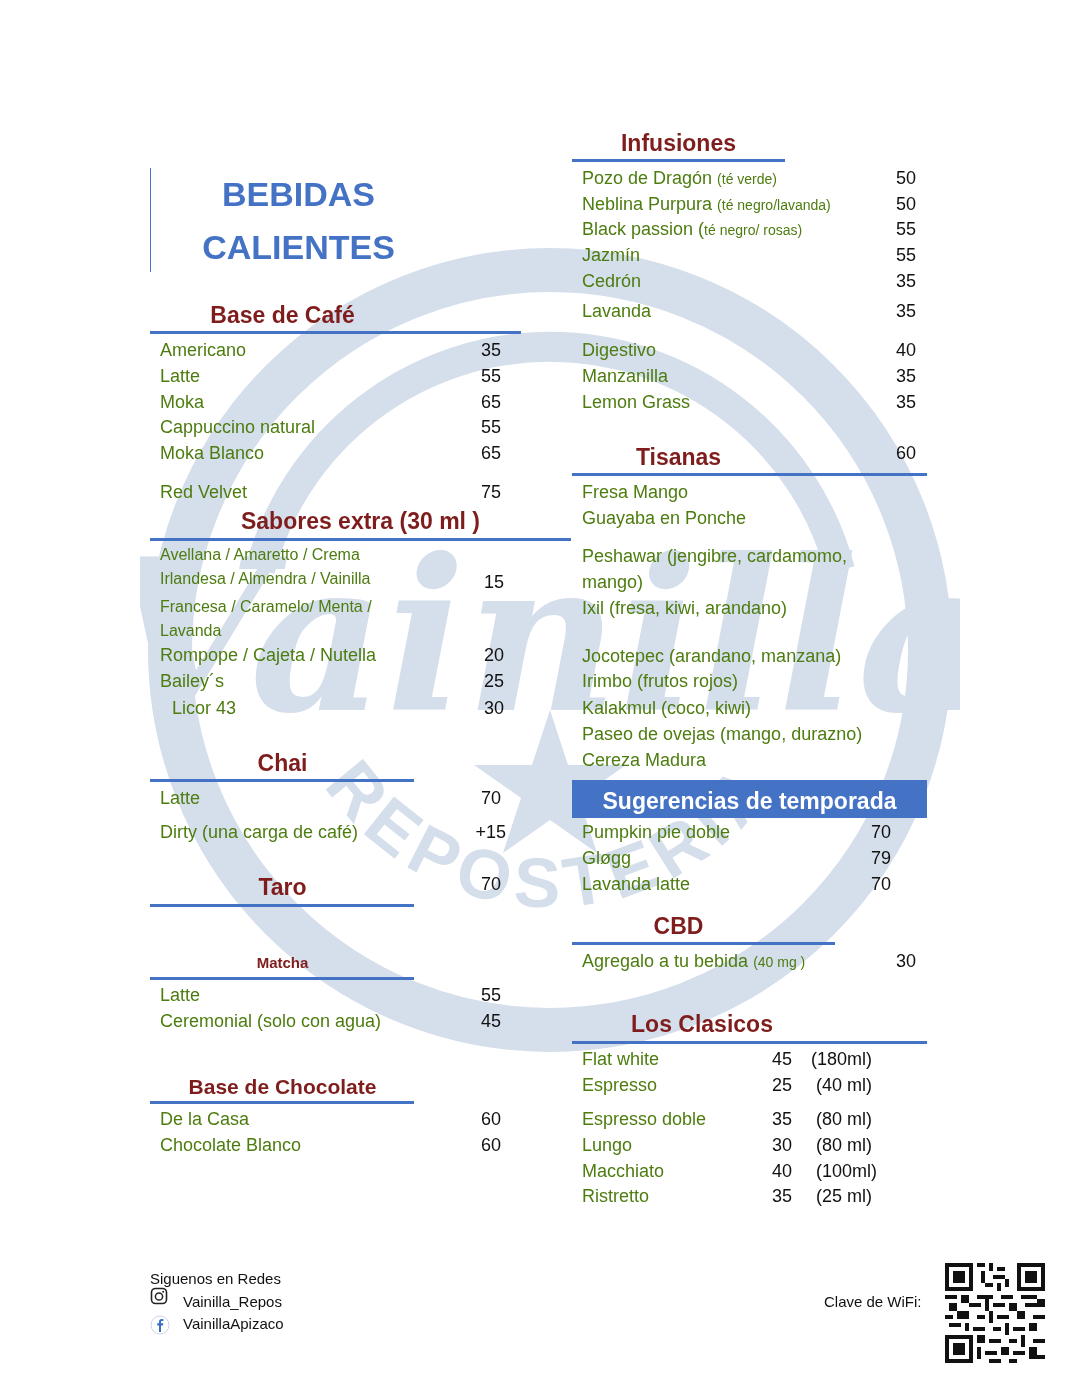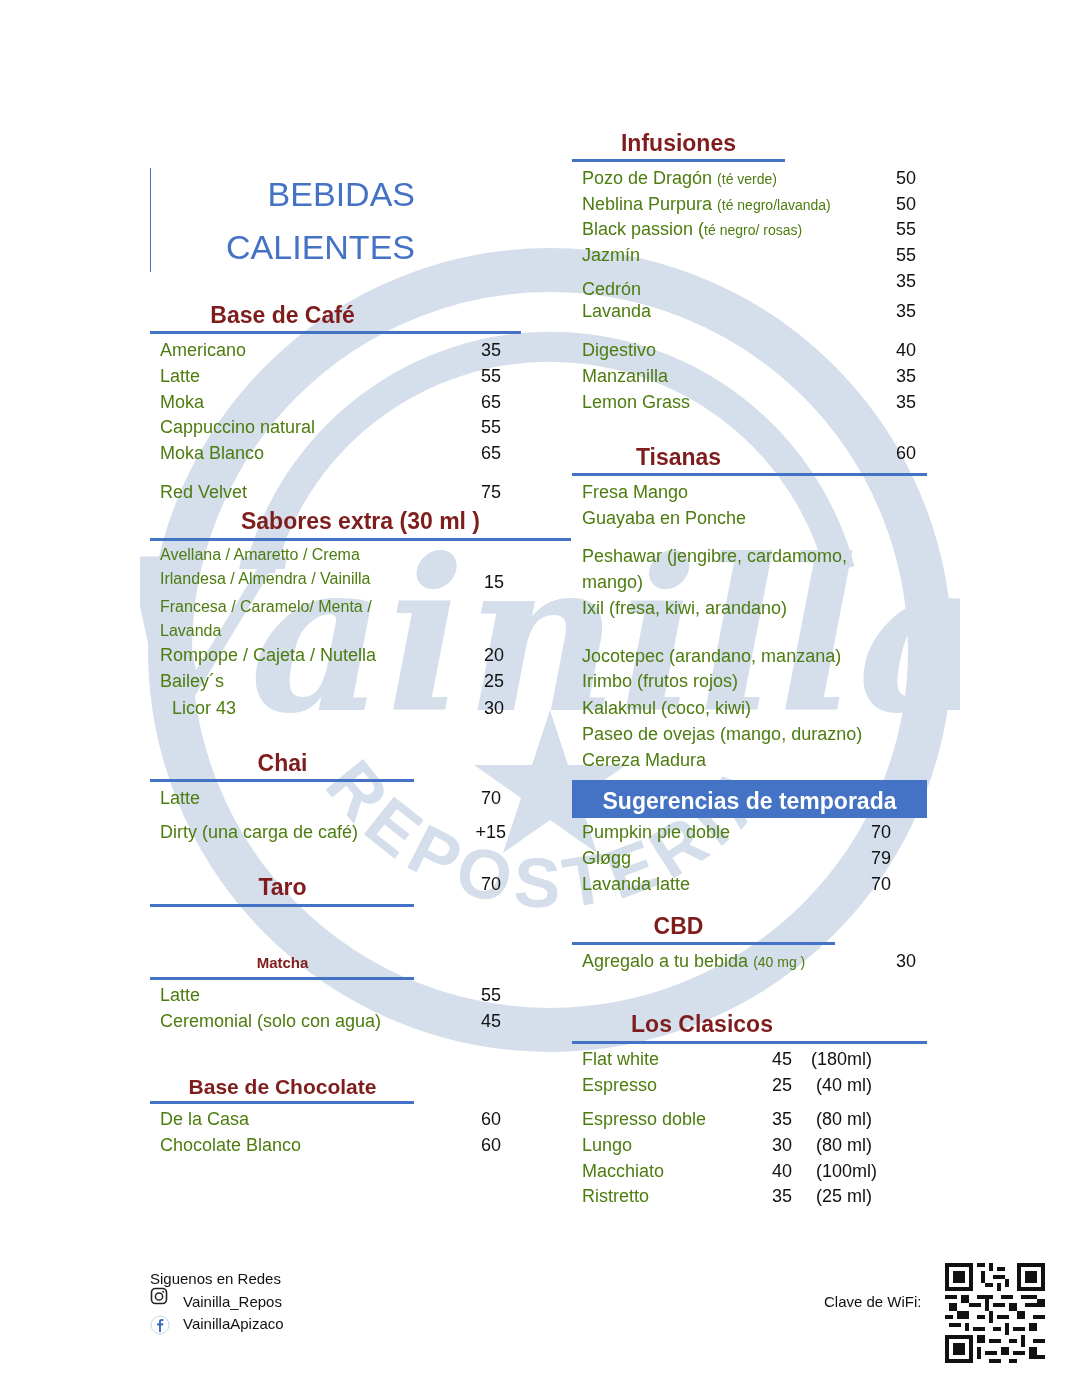--- a/index.html
+++ b/index.html
@@ -3,21 +3,21 @@
 <meta charset="utf-8">
 <style>
   * { margin: 0; padding: 0; box-sizing: border-box; }
   html, body { width: 1080px; height: 1397px; background: #ffffff; overflow: hidden; }
   body { position: relative; font-family: "Liberation Sans", "DejaVu Sans", sans-serif; color: #111; }
 
   .watermark { position: absolute; left: 140px; top: 240px; width: 820px; height: 820px; pointer-events: none; }
 
   .abs { position: absolute; }
   .accent-bar { position: absolute; left: 150px; top: 168px; width: 1px; height: 104px; background: #4472c4; }
-  .main-title { position: absolute; left: 150px; width: 265px; text-align: right; color: #4472c4; font-weight: normal; font-size: 34px; line-height: 52px; padding-left: 32px; }
+  .main-title { position: absolute; left: 150px; width: 265px; text-align: center; color: #4472c4; font-weight: bold; font-size: 34px; line-height: 52px; padding-left: 32px; }
 
   .sec-head { position: absolute; color: #7f1d1d; font-weight: bold; font-size: 23px; text-align: center; line-height: 30px; }
   .sec-line { position: absolute; height: 3px; background: #4472c4; }
 
   .item { position: absolute; font-size: 18px; line-height: 24px; color: #4d7c0f; white-space: nowrap; }
   .item small { font-size: 14px; }
   .price { position: absolute; font-size: 18px; line-height: 24px; color: #111; text-align: right; width: 40px; }
   .ml { position: absolute; font-size: 18px; line-height: 24px; color: #111; }
 
   .banner { position: absolute; left: 572px; top: 780px; width: 355px; height: 38px; background: #4472c4; color: #fff; font-weight: bold; font-size: 23px; line-height: 42px; text-align: center; }
@@ -102,21 +102,21 @@
 <div class="sec-head" style="left:572px;width:213px;top:128px;">Infusiones</div>
 <div class="sec-line" style="left:572px;top:159px;width:213px;"></div>
 <div class="item" style="left:582px;top:166px;"><span>Pozo de Dragón </span><small>(té verde)</small></div>
 <div class="price" style="left:876px;top:166px;">50</div>
 <div class="item" style="left:582px;top:192px;"><span>Neblina Purpura </span><small>(té negro/lavanda)</small></div>
 <div class="price" style="left:876px;top:192px;">50</div>
 <div class="item" style="left:582px;top:217px;"><span>Black passion (</span><small>té negro/ rosas)</small></div>
 <div class="price" style="left:876px;top:217px;">55</div>
 <div class="item" style="left:582px;top:243px;">Jazmín</div>
 <div class="price" style="left:876px;top:243px;">55</div>
-<div class="item" style="left:582px;top:269px;margin-top:8px;">Cedrón</div>
+<div class="item" style="left:582px;top:269px;">Cedrón</div>
 <div class="price" style="left:876px;top:269px;">35</div>
 <div class="item" style="left:582px;top:299px;">Lavanda</div>
 <div class="price" style="left:876px;top:299px;">35</div>
 <div class="item" style="left:582px;top:338px;">Digestivo</div>
 <div class="price" style="left:876px;top:338px;">40</div>
 <div class="item" style="left:582px;top:364px;">Manzanilla</div>
 <div class="price" style="left:876px;top:364px;">35</div>
 <div class="item" style="left:582px;top:390px;">Lemon Grass</div>
 <div class="price" style="left:876px;top:390px;">35</div>
 

